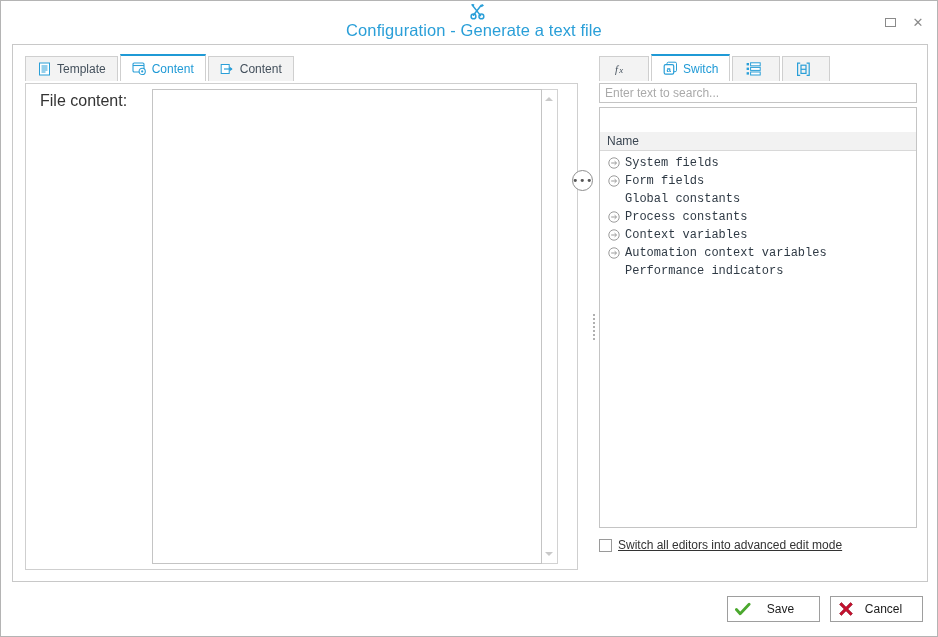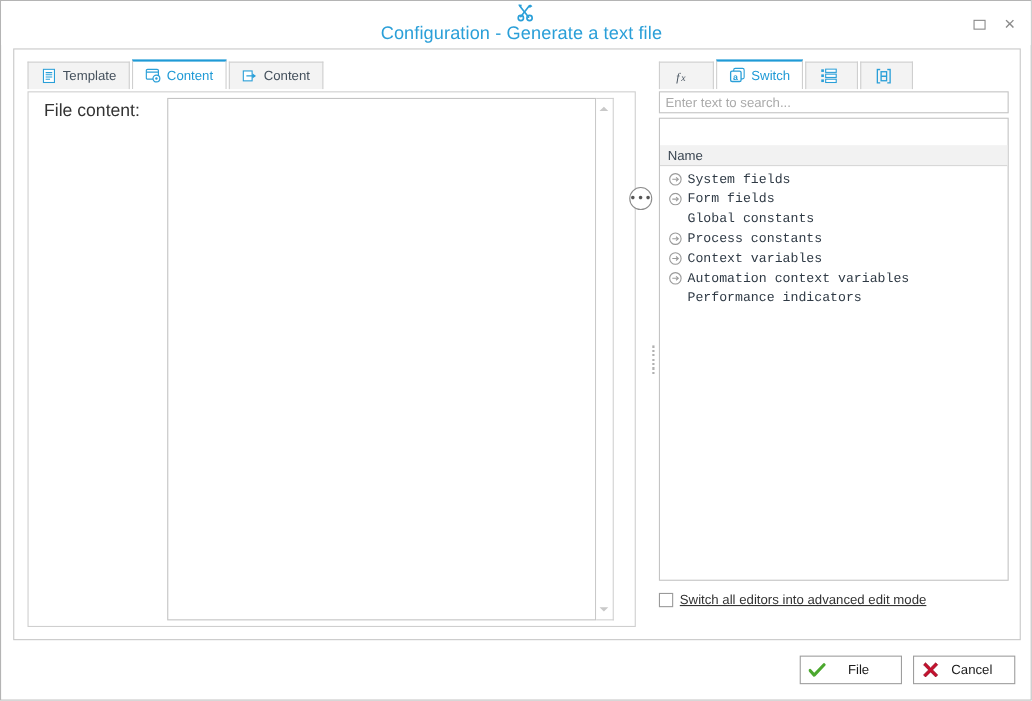--- a/index.html
+++ b/index.html
@@ -607,21 +607,21 @@
 
   </div>
 
   <div class="footer">
     <div class="btn">
       <span class="btn-icon">
         <svg width="17" height="15" viewBox="0 0 17 15">
           <path d="M1.5 7.5 L5.5 12 L15 2" fill="none" stroke="#4ba82e" stroke-width="3" stroke-linecap="round" stroke-linejoin="round"></path>
         </svg>
       </span>
-      <span class="btn-label">File</span>
+      <span class="btn-label">Save</span>
     </div>
 
     <div class="btn">
       <span class="btn-icon">
         <svg width="16" height="16" viewBox="0 0 16 16">
           <path d="M3.4 1.6 L8 6.2 L12.6 1.6 L14.4 3.4 L9.8 8 L14.4 12.6 L12.6 14.4 L8 9.8 L3.4 14.4 L1.6 12.6 L6.2 8 L1.6 3.4 Z" fill="#c8102e" stroke="#8e0a20" stroke-width="0.7" stroke-linejoin="round"></path>
         </svg>
       </span>
       <span class="btn-label">Cancel</span>
     </div>

